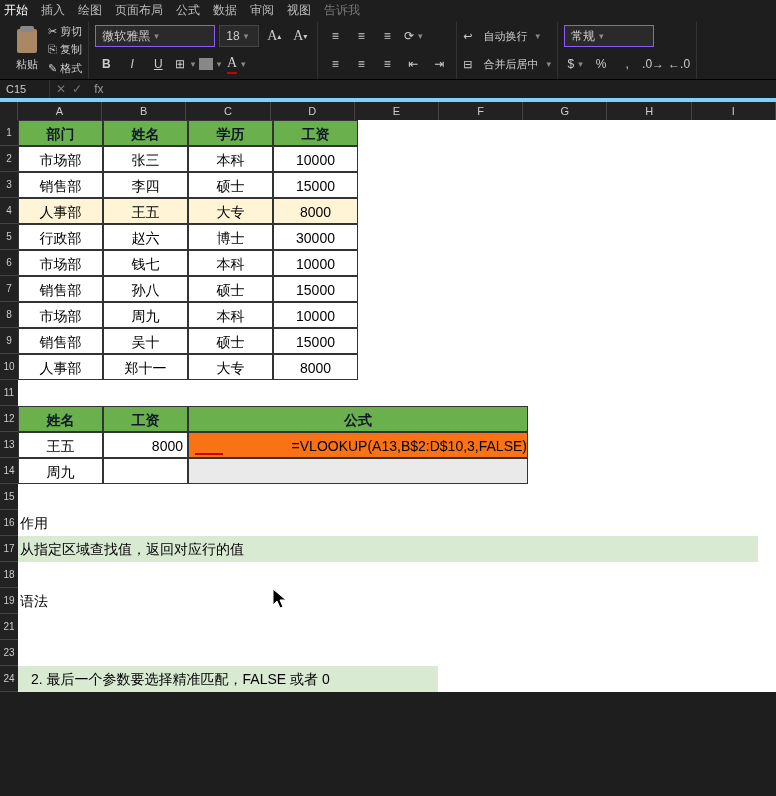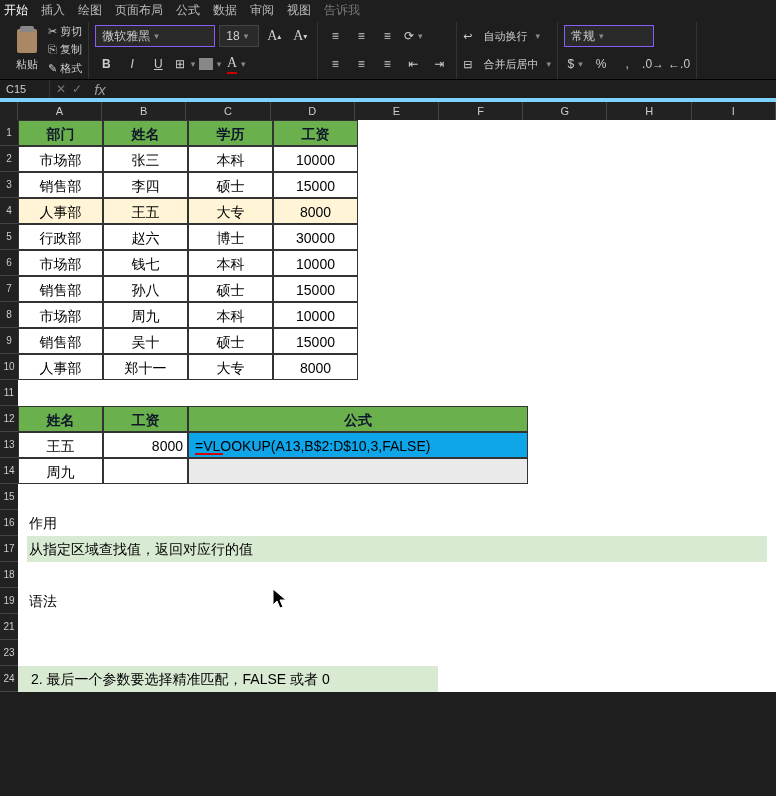--- a/index.html
+++ b/index.html
@@ -22,21 +22,21 @@
   .font-size { background: #2a2a2a; border: 1px solid #444; height: 22px; width: 40px; padding: 0 6px; display: flex; align-items: center; font-size: 12px; }
   .chev { font-size: 9px; color: #888; margin-left: 4px; }
   .border-ico, .align-ico { width: 18px; height: 18px; display: inline-flex; align-items: center; justify-content: center; }
   .font-a { font-family: serif; font-size: 14px; }
   .underline-red { border-bottom: 2px solid #c00; padding-bottom: 1px; }
   
   
   .namebar { display: flex; height: 22px; background: #1e1e1e; border-bottom: 4px solid #7dd3fc; align-items: center; }
   .namebox { width: 50px; padding: 0 6px; font-size: 11px; color: #ccc; border-right: 1px solid #333; height: 100%; display: flex; align-items: center; }
   .fx-btns { display: flex; gap: 6px; padding: 0 6px; color: #777; }
-  .fxbar { flex: 1; padding: 0 6px; font-style: italic; color: #999; font-size: 15px; }
+  .fxbar { flex: 1; padding: 0 6px; color: #999; font-size: 12px; }
   
   
   .sheet { background: #fff; color: #000; position: relative; }
   .colheads { display: flex; height: 18px; background: #222; color: #ccc; font-size: 11px; }
   .rowhead-corner { width: 18px; background: #222; border-right: 1px solid #444; }
   .colhead { border-right: 1px solid #444; text-align: center; line-height: 18px; }
   .cA { width: 85px; } .cB { width: 85px; } .cC { width: 85px; } .cD { width: 85px; }
   .cE, .cF, .cG, .cH, .cI { width: 85px; }
   
   .rows { position: relative; }
@@ -44,33 +44,33 @@
   .rowhead { width: 18px; background: #222; color: #ccc; font-size: 10px; text-align: center; line-height: 26px; border-bottom: 1px solid #444; }
   .cell { border: none; height: 26px; line-height: 26px; font-size: 14px; text-align: center; }
   
   
   .tbl .cell { border: 1px solid #333; }
   .hdr { background: #6ab04c; color: #0f172a; font-weight: bold; }
   .hl { background: #fff4d6; }
   
   
   .lookup .cell { border: 1px solid #333; }
-  .formula-cell { text-align: left; padding-left: 6px; font-size: 14px; background: #0ea5e9; position: relative; }
+  .formula-cell { text-align: right; padding-left: 6px; font-size: 14px; background: #f97316; position: relative; }
   .formula-cell .red-ul { position: absolute; left: 6px; bottom: 2px; width: 28px; height: 2px; background: #c00; }
   .formula-empty { background: #eaeaea; }
   
   .cursor { position: absolute; left: 272px; top: 486px; pointer-events: none; }
   .cursor svg { filter: drop-shadow(0 0 1px #fff); }
   
   
   .notes { font-size: 16px; }
   .notes .green-bg { background: #d9ead3; }
   .notes .cell { text-align: left; padding-left: 2px; border: none; height: 26px; line-height: 26px; }
   .notes .row { height: 26px; }
-  .wide { width: 740px; margin-left: 9px; }
+  .wide { width: 740px; }
 </style>
 </head>
 <body>
 
 <div class="tabs">
   <span class="tab-active">开始</span>
   <span>插入</span>
   <span>绘图</span>
   <span>页面布局</span>
   <span>公式</span>

